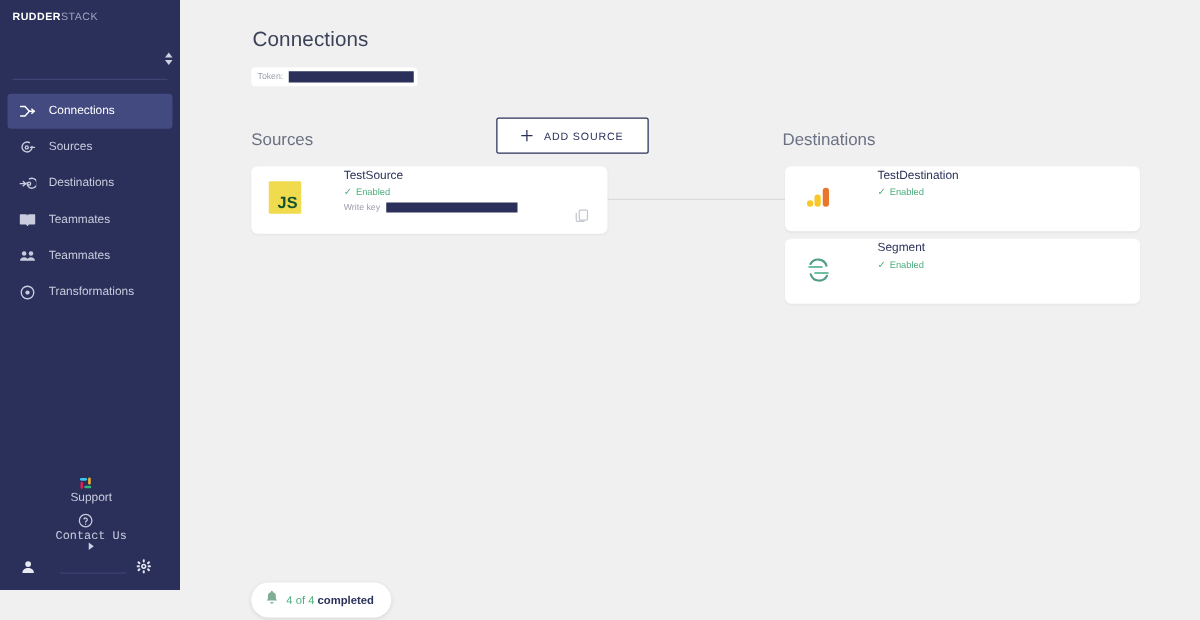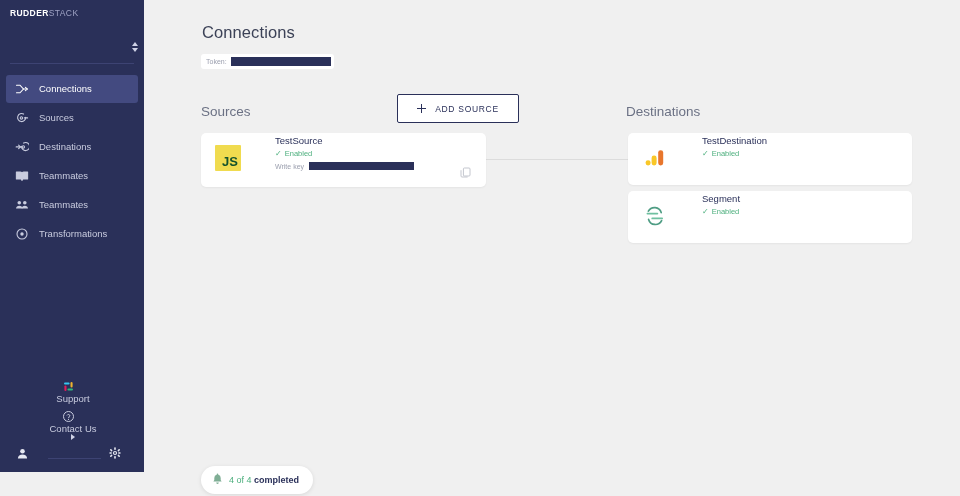--- a/index.html
+++ b/index.html
@@ -78,21 +78,21 @@
     height: 28px;
     display: flex; align-items: center;
     padding: 0 12px 0 14px;
     color: #c9ccdf;
     font-size: 9.5px;
     cursor: pointer;
     margin-bottom: 2px;
     flex-direction: column;
   }
   .sb-row .nav-ico { margin-right: 9px; }
-  .sb-row .grow { flex: 1 1 auto; }
+  .sb-row .grow { flex: 1 1 auto; font-family: Liberation Mono, monospace; }
   .chev-r {
     width: 0; height: 0;
     border-top: 3.5px solid transparent;
     border-bottom: 3.5px solid transparent;
     border-left: 4.5px solid #cfd2e6;
   }
   .user-row {
     height: 30px;
     display: flex; align-items: center;
     padding: 0 12px 0 14px;

